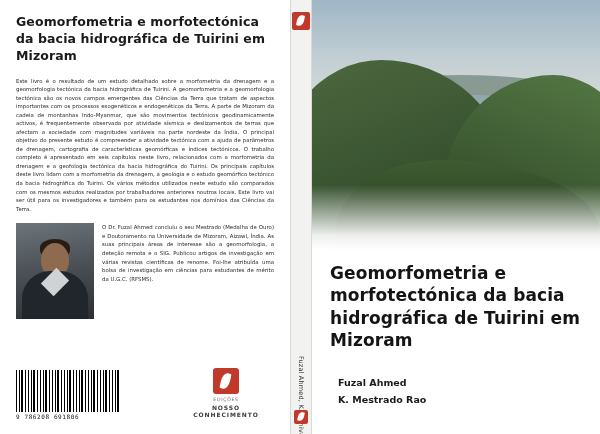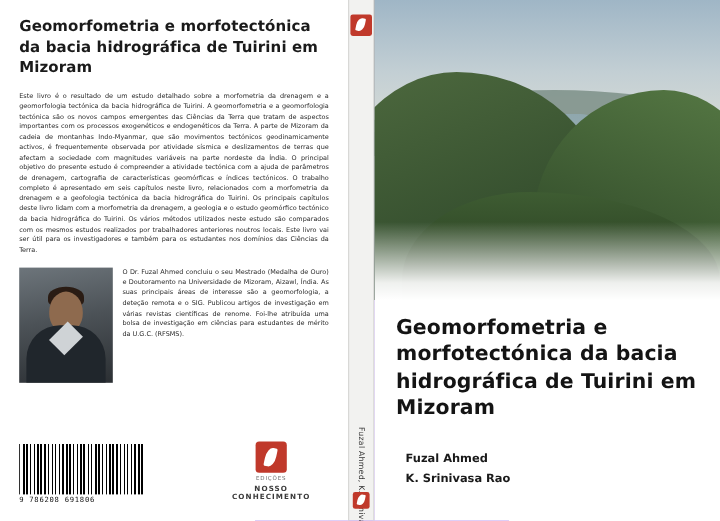--- a/index.html
+++ b/index.html
@@ -10,21 +10,21 @@
   body {
     width: 600px;
     height: 434px;
     font-family: "DejaVu Sans", sans-serif;
     overflow: hidden;
   }
   .cover-wrap {
     position: relative;
     width: 548px;
     height: 434px;
-    background: #6d28d9;
+    background: #000000;
     border-radius: 10px;
   }
 
   
   .back-cover {
     position: absolute;
     left: 0;
     top: 0;
     width: 290px;
     height: 434px;
@@ -386,17 +386,17 @@
       <div class="hill-left"></div>
       <div class="hill-right"></div>
       <div class="hill-front"></div>
       <div class="photo-fade"></div>
     </div>
 
     <div class="front-title">Geomorfometria e morfotectónica da bacia hidrográfica de Tuirini em Mizoram</div>
 
     <div class="front-authors">
       <div class="front-author">Fuzal Ahmed</div>
-      <div class="front-author">K. Srinivasa Rao</div>
+      <div class="front-author">K. Mestrado Rao</div>
     </div>
   </div>
 
 </div>
 
 </body></html>

